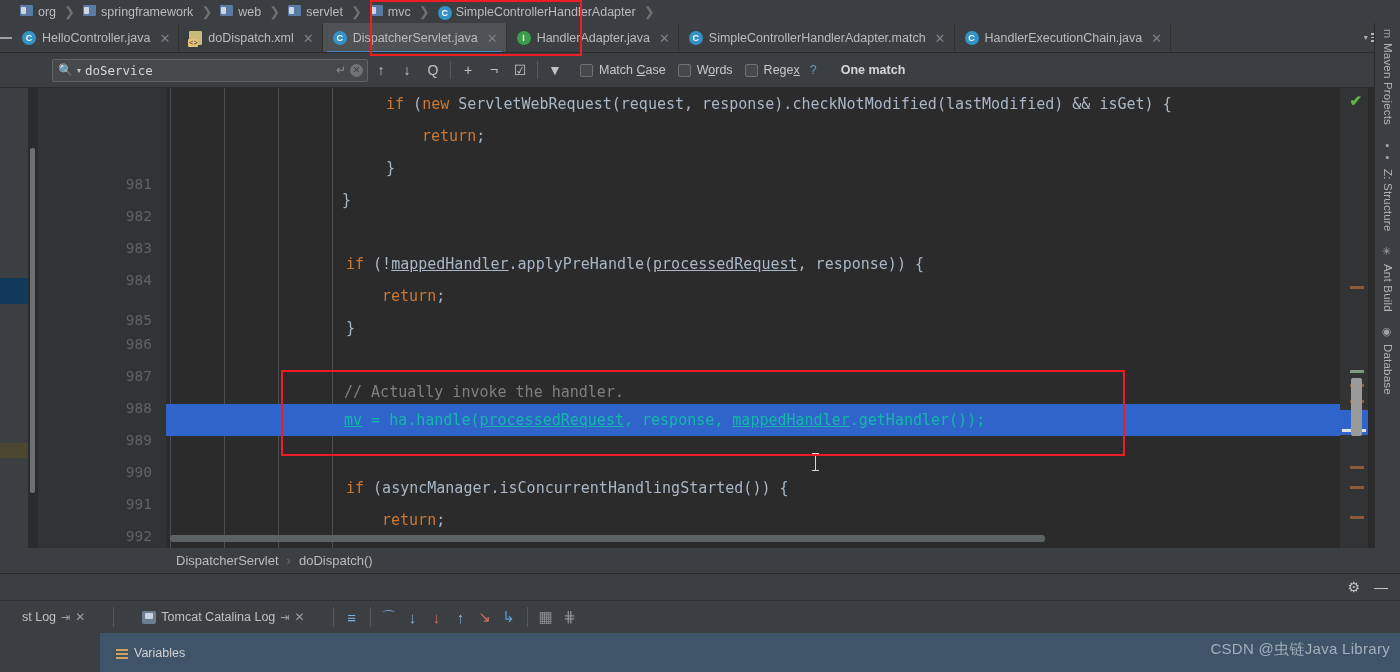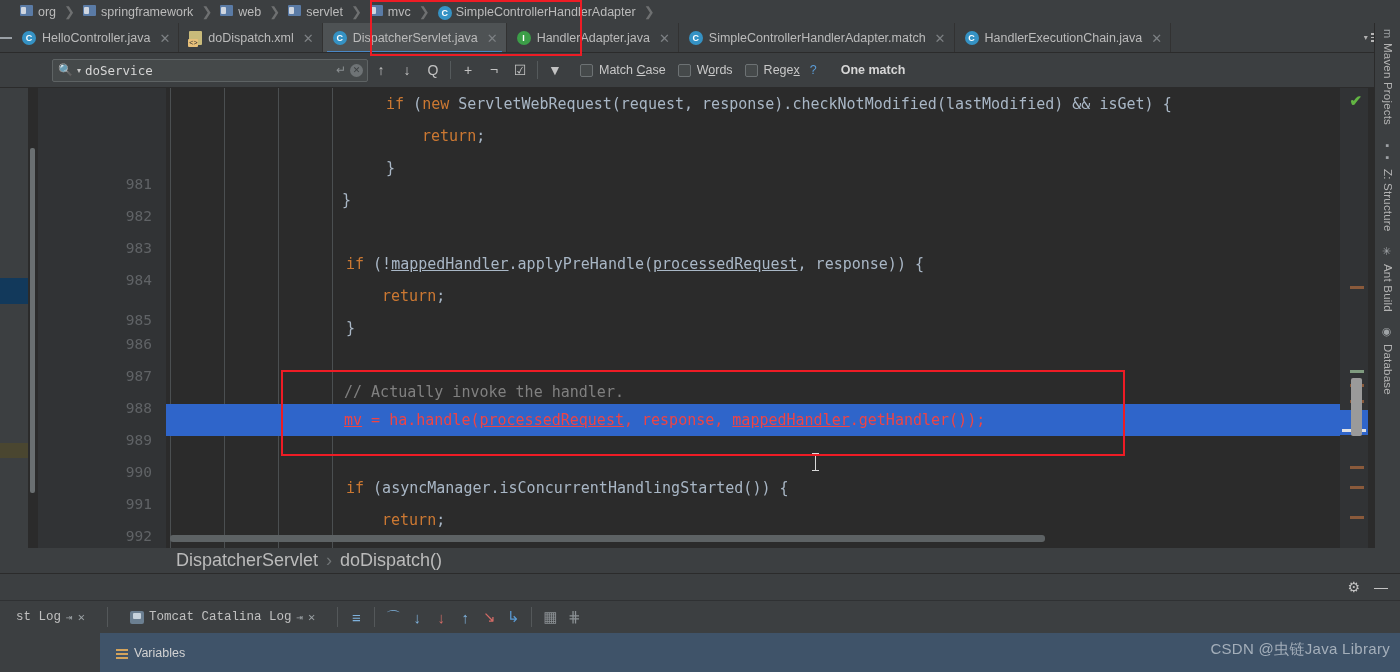--- a/index.html
+++ b/index.html
@@ -132,21 +132,21 @@
     font-family: "DejaVu Sans Mono", monospace; font-size: 15px; color: #a9b7c6;
     white-space: pre;
   }
   .cline.sel-row { background: #2f65ca; }
   .indent-guide {
     position: absolute; width: 1px; background: #4b4f51; top: 0; height: 460px;
   }
   .kw { color: #cc7832; }
   .cmt { color: #808080; }
   .par { color: #a9b7c6; text-decoration: underline; }
-  .selrow-txt { color: #ef4444; margin-top: 32px; }
+  .selrow-txt { color: #14b8a6; margin-top: 32px; }
   .selrow-txt .u { text-decoration: underline; }
 
   
   .selblock { position: absolute; background: #2f65ca; height: 32px; }
 
   
   .hscroll {
     position: absolute; left: 170px; bottom: 6px; width: 875px; height: 7px;
     background: #5d6264; border-radius: 3px;
   }
@@ -171,21 +171,21 @@
   .vtab {
     writing-mode: vertical-rl; font-size: 11.5px; color: #b3b3b3;
     display: flex; align-items: center; gap: 5px; letter-spacing: .2px;
   }
   .vtab .vic { font-size: 11px; color: #9fa3a6; }
 
   
   .statusline {
     position: absolute; left: 0; top: 548px; width: 1400px; height: 25px;
     background: #3c3f41; display: flex; align-items: center;
-    font-size: 18px; color: #bbbbbb; padding-left: 176px; gap: 8px;
+    font-size: 13px; color: #bbbbbb; padding-left: 176px; gap: 8px;
   }
   .statusline .sep { color: #707476; }
 
   
   .toolwin {
     position: absolute; left: 0; top: 573px; width: 1400px; height: 99px;
     background: #3c3f41; border-top: 1px solid #2b2b2b;
   }
   .twheader {
     position: absolute; left: 0; top: 0; width: 1400px; height: 27px;
@@ -193,21 +193,21 @@
     padding-right: 12px; gap: 14px; border-bottom: 1px solid #2f3133;
     background: #3c3f41;
   }
   .twheader .hic { color: #c3c3c3; font-size: 14px; }
   .twtabs {
     position: absolute; left: 0; top: 27px; width: 1400px; height: 32px;
     display: flex; align-items: center; background: #3c3f41; overflow: hidden;
   }
   .twtab {
     display: flex; align-items: center; gap: 5px; font-size: 12.5px;
-    color: #c0c0c0; padding: 0 16px; height: 32px; white-space: nowrap; font-family: Liberation Mono, monospace;
+    color: #c0c0c0; padding: 0 22px; height: 32px; white-space: nowrap;
   }
   .pin { color: #9aa0a3; font-size: 11px; }
   .tw-x { color: #9aa0a3; font-size: 12px; }
   .tw-ic { width: 14px; height: 13px; background: #6b7f91; border-radius: 2px; display:inline-block; position: relative;}
   .tw-ic:after{content:"";position:absolute;left:3px;top:2px;width:8px;height:6px;background:#c7d3dd;border-radius:1px;}
   .twsep { width: 1px; height: 20px; background: #54585a; margin: 0 6px; }
   .dbtn { width: 24px; height: 24px; display:flex;align-items:center;justify-content:center;font-size:15px;color:#7eb1dc; }
   .dbtn.red { color: #d36b66; }
   .dbtn.grey { color: #8c9195; }
   .dbtn.blue2 { color: #5b9bd5; }

